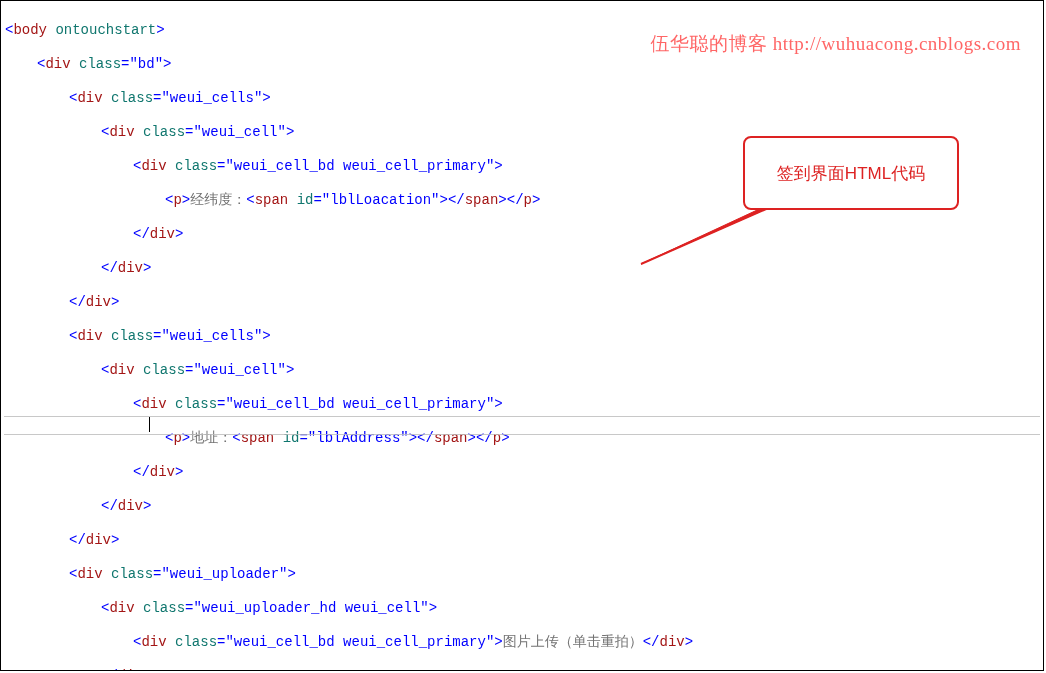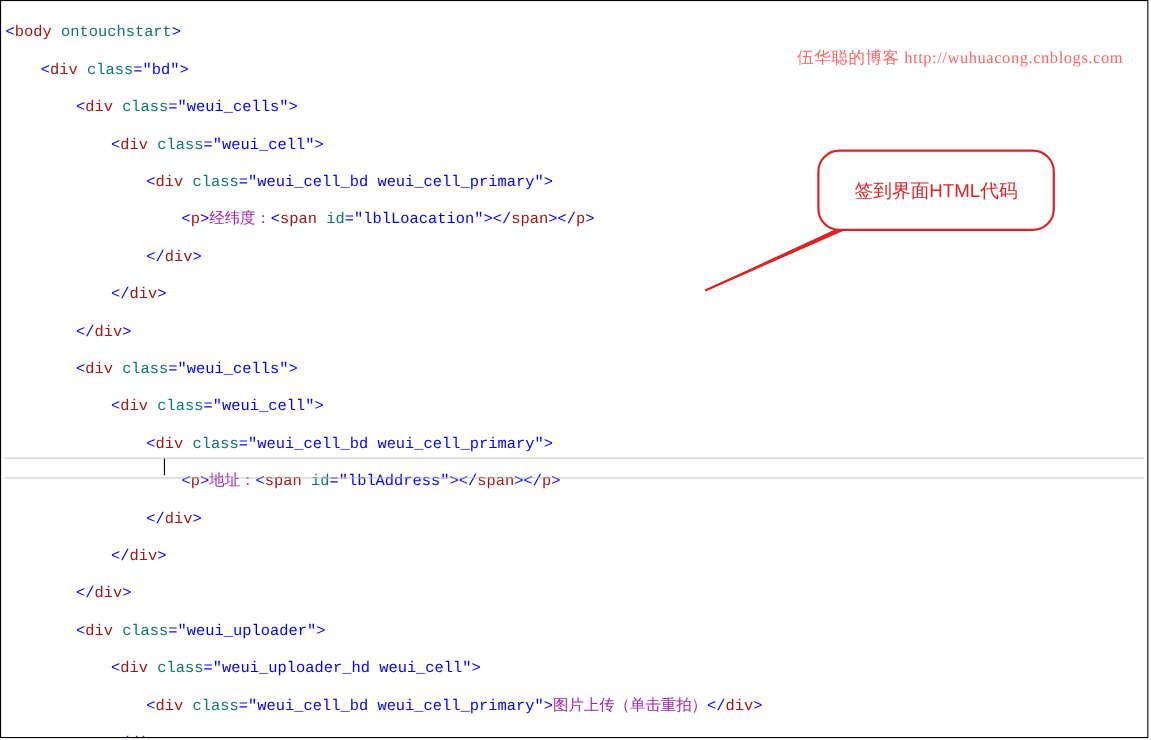--- a/index.html
+++ b/index.html
@@ -24,39 +24,39 @@
   }
   .line { display: block; }
   .ind1 { padding-left: 32px; }
   .ind2 { padding-left: 64px; }
   .ind3 { padding-left: 96px; }
   .ind4 { padding-left: 128px; }
   .ind5 { padding-left: 160px; }
   .tag   { color: #a31515; }
   .attr  { color: #0f766e; }
   .str   { color: #0000ff; }
-  .txt   { color: #a21caf; }
+  .txt   { color: #737373; }
   .lt, .gt, .sl { color: #0000ff; }
   .watermark {
     position: absolute;
-    top: 42px;
+    top: 30px;
     right: 22px;
     font-family: "SimSun","宋体",serif;
-    font-size: 15px;
+    font-size: 19px;
     color: #ff6666;
     letter-spacing: 0.5px;
   }
   .callout {
     position: absolute;
     top: 135px;
     left: 742px;
     width: 212px;
     height: 70px;
     border: 2px solid #d22;
-    border-radius: 20px;
+    border-radius: 8px;
     display: flex;
     align-items: center;
     justify-content: center;
     font-family: "Microsoft YaHei","SimSun",sans-serif;
     font-size: 17px;
     color: #d22;
     background: #fff;
   }
   .callout-svg {
     position: absolute;

